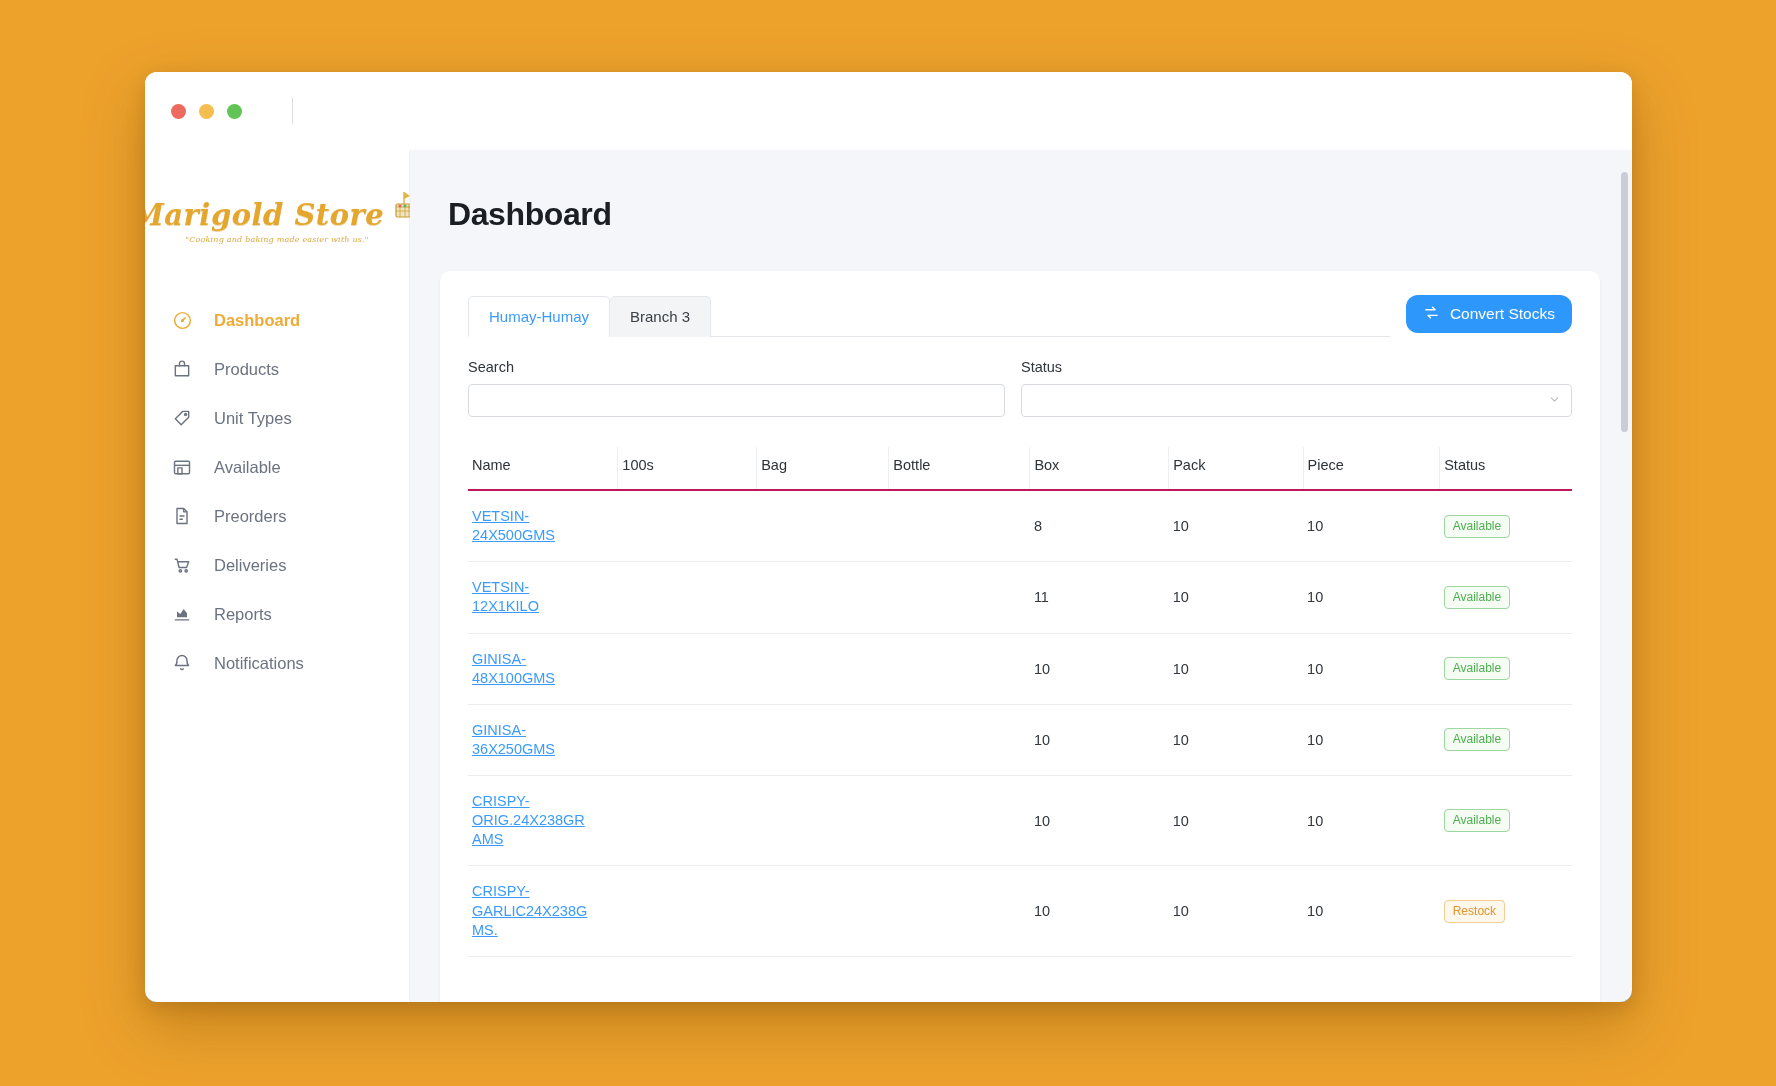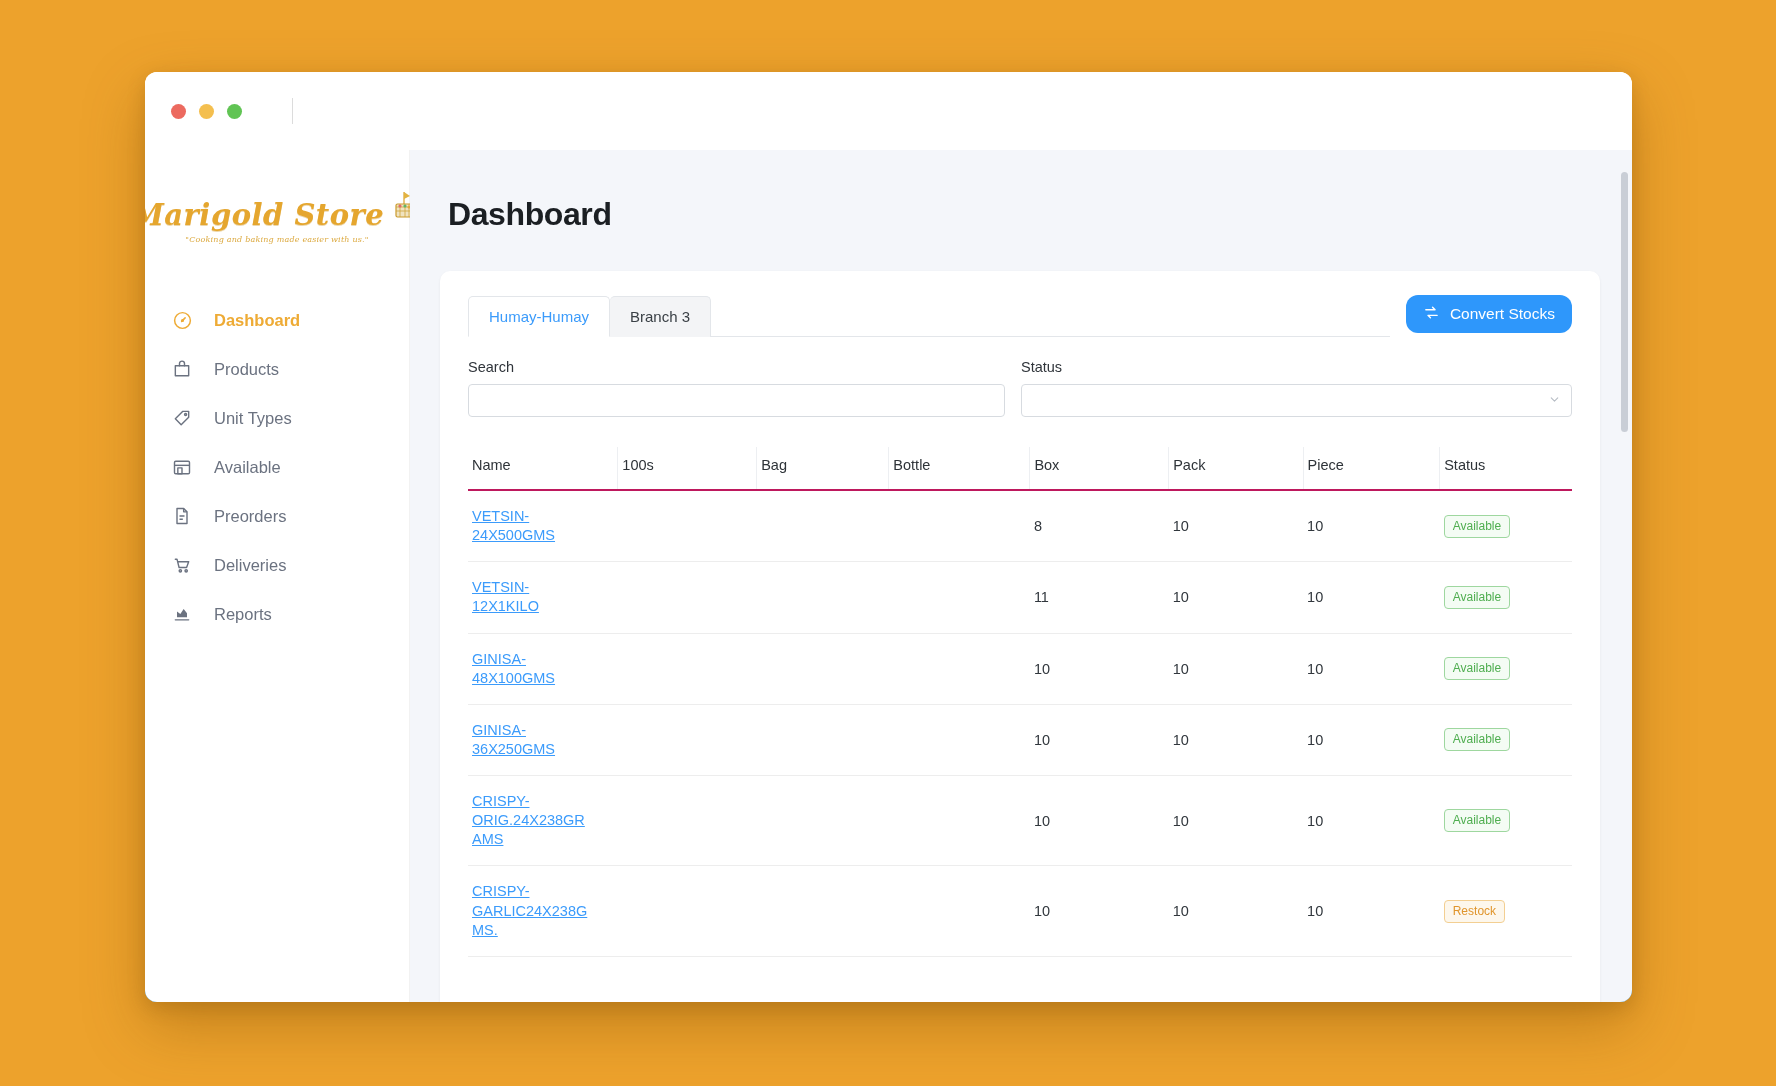--- a/index.html
+++ b/index.html
@@ -348,20 +348,29 @@
           <span class="ic">
             <svg width="20" height="20" viewBox="0 0 24 24" fill="none" stroke="#6b7280" stroke-width="1.7" stroke-linecap="round">
               <path d="M4 19h16"></path>
                 <path d="M6 16V9l4 3 4-6 4 5v5z" fill="#6b7280" stroke="none"></path>
             </svg>
           </span>
           <span>Reports</span>
         </div>
         <div class="nav-spacer"></div>
 
+        <div class="nav-item">
+          <span class="ic">
+            <svg width="20" height="20" viewBox="0 0 24 24" fill="none" stroke="#6b7280" stroke-width="1.7" stroke-linecap="round" stroke-linejoin="round">
+              <path d="M6 9a6 6 0 1112 0c0 5 2 6 2 6H4s2-1 2-6z"></path>
+                <path d="M10.5 19a1.8 1.8 0 003 0"></path>
+            </svg>
+          </span>
+          <span>Notifications</span>
+        </div>
 
       </div>
     </div>
 
     <div class="main">
       <div class="page-title">Dashboard</div>
 
       <div class="card">
 
         <div class="tabs-row">

